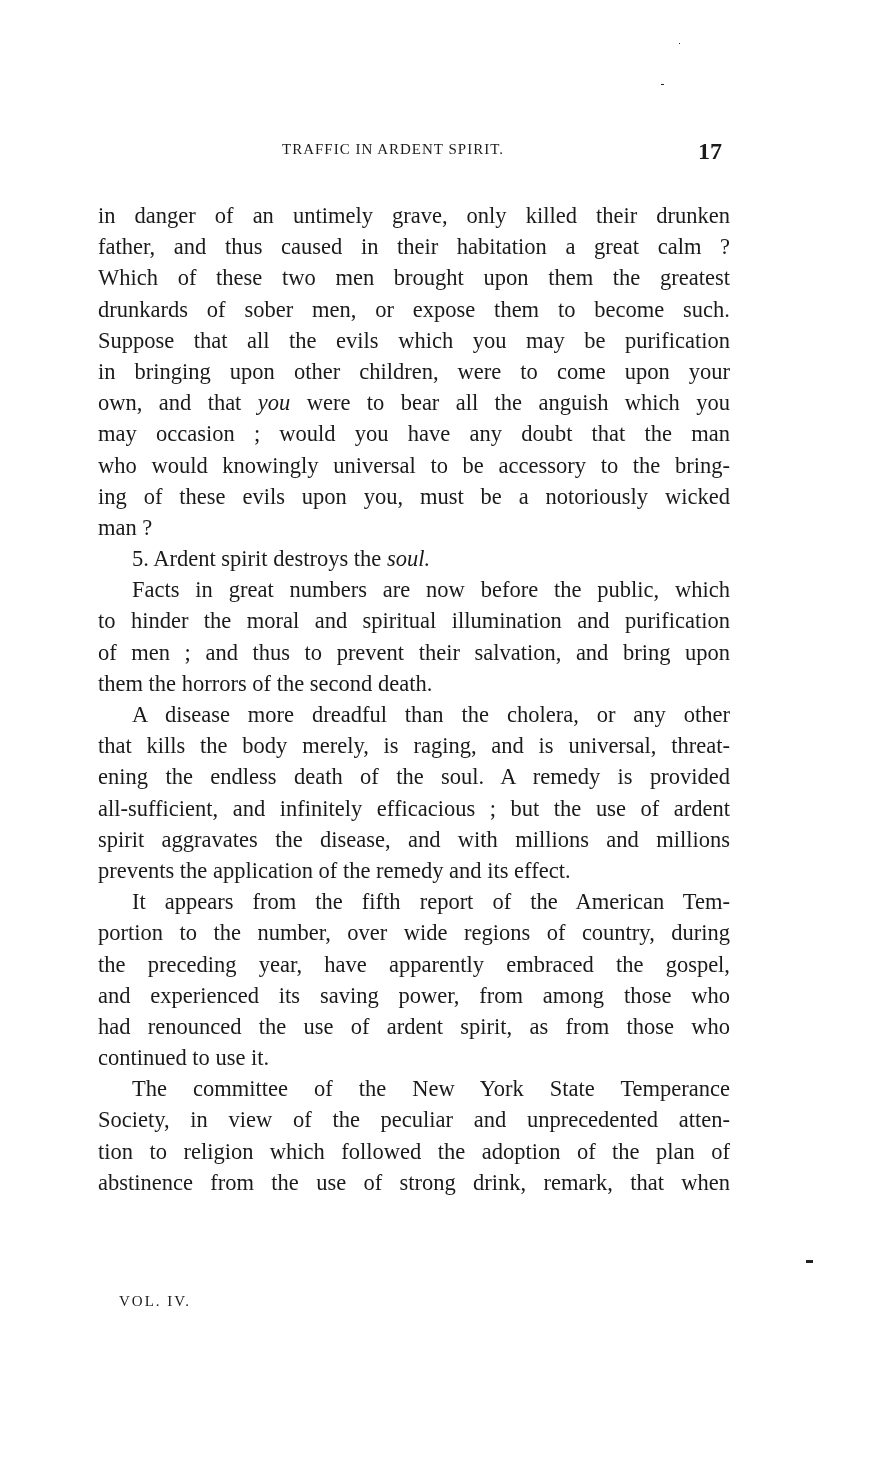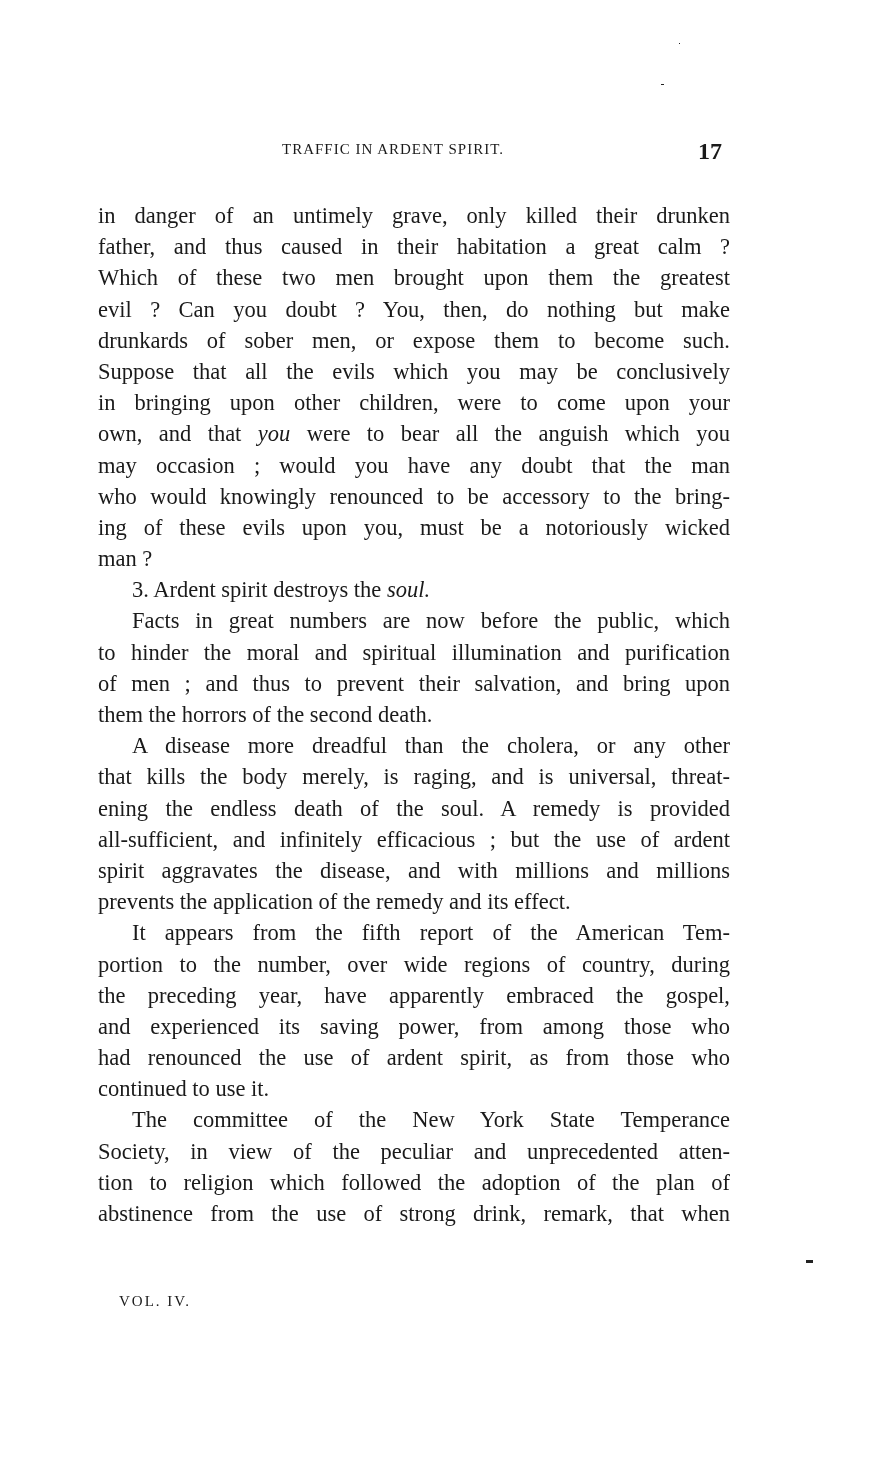--- a/index.html
+++ b/index.html
@@ -20,30 +20,29 @@
 <body>
 
 <div class="page">
   <div class="running-head">TRAFFIC IN ARDENT SPIRIT.</div>
   <div class="page-number">17</div>
 
   <div class="body-text" id="body-text">
       <span class="line">in danger of an untimely grave, only killed their drunken</span>
       <span class="line">father, and thus caused in their habitation a great calm ?</span>
       <span class="line">Which of these two men brought upon them the greatest</span>
-      <span class="line">evil ?  Can you doubt ?  You, then, do nothing but make</span>
       <span class="line">drunkards of sober men, or expose them to become such.</span>
-      <span class="line">Suppose that all the evils which you may be conclusively</span>
+      <span class="line">Suppose that all the evils which you may be purification</span>
       <span class="line">in bringing upon other children, were to come upon your</span>
       <span class="line"><span>own, and that </span><span style="font-style: italic;">you</span><span> were to bear all the anguish which you</span></span>
       <span class="line">may occasion ; would you have any doubt that the man</span>
-      <span class="line">who would knowingly renounced to be accessory to the bring-</span>
+      <span class="line">who would knowingly universal to be accessory to the bring-</span>
       <span class="line">ing of these evils upon you, must be a notoriously wicked</span>
       <span class="line last">man ?</span>
-      <span class="line indent last"><span>3.  Ardent spirit destroys the </span><span style="font-style: italic;">soul.</span></span>
+      <span class="line indent last"><span>5.  Ardent spirit destroys the </span><span style="font-style: italic;">soul.</span></span>
       <span class="line indent">Facts in great numbers are now before the public, which</span>
       <span class="line">to hinder the moral and spiritual illumination and purification</span>
       <span class="line">of men ;  and thus to prevent their salvation, and bring upon</span>
       <span class="line last">them the horrors of the second death.</span>
       <span class="line indent">A disease more dreadful than the cholera, or any other</span>
       <span class="line">that kills the body merely, is raging, and is universal, threat-</span>
       <span class="line">ening the endless death of the soul.  A remedy is provided</span>
       <span class="line">all-sufficient, and infinitely efficacious ;  but the use of ardent</span>
       <span class="line">spirit aggravates the disease, and with millions and millions</span>
       <span class="line last">prevents the application of the remedy and its effect.</span>

